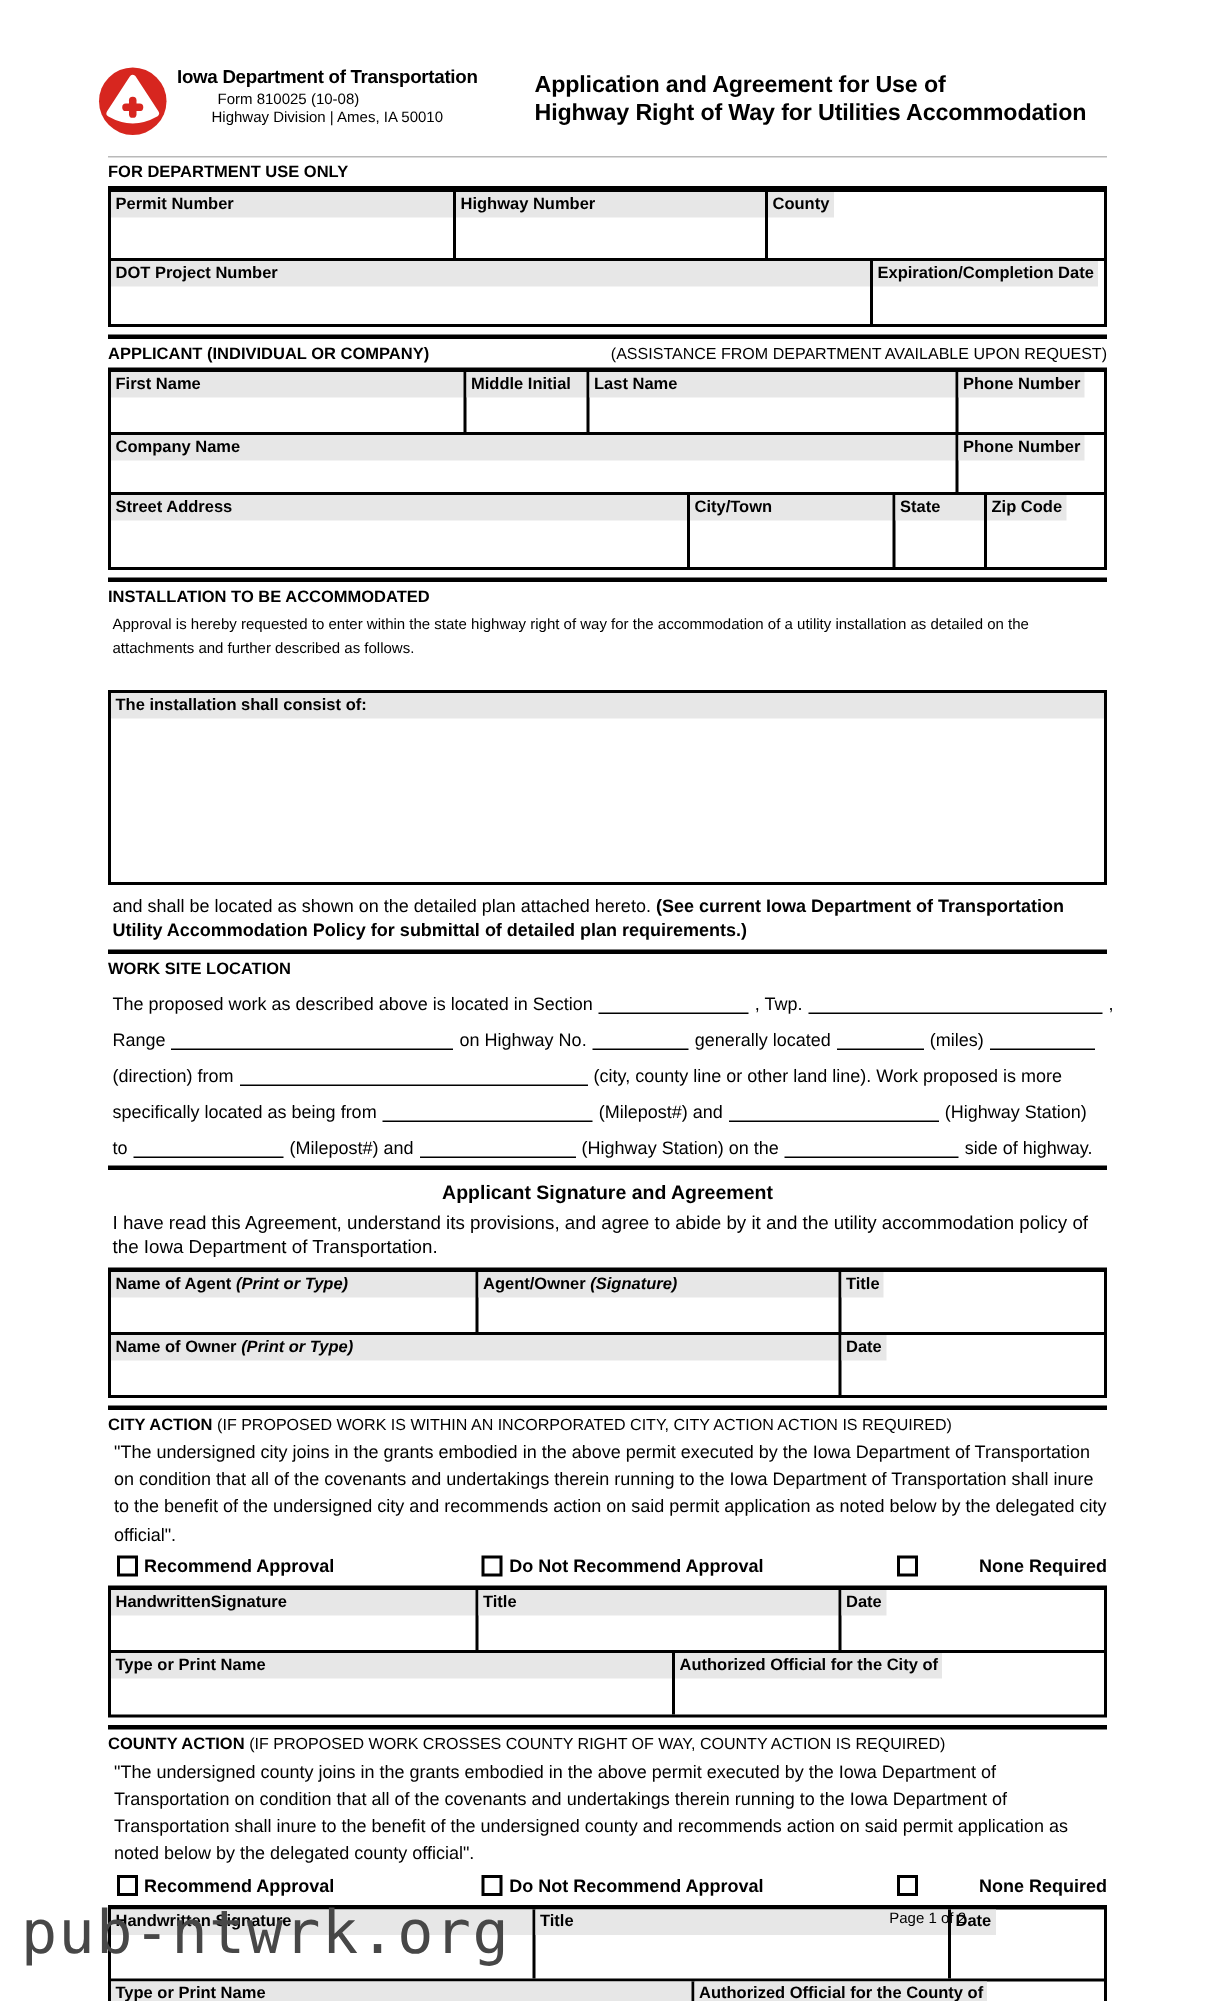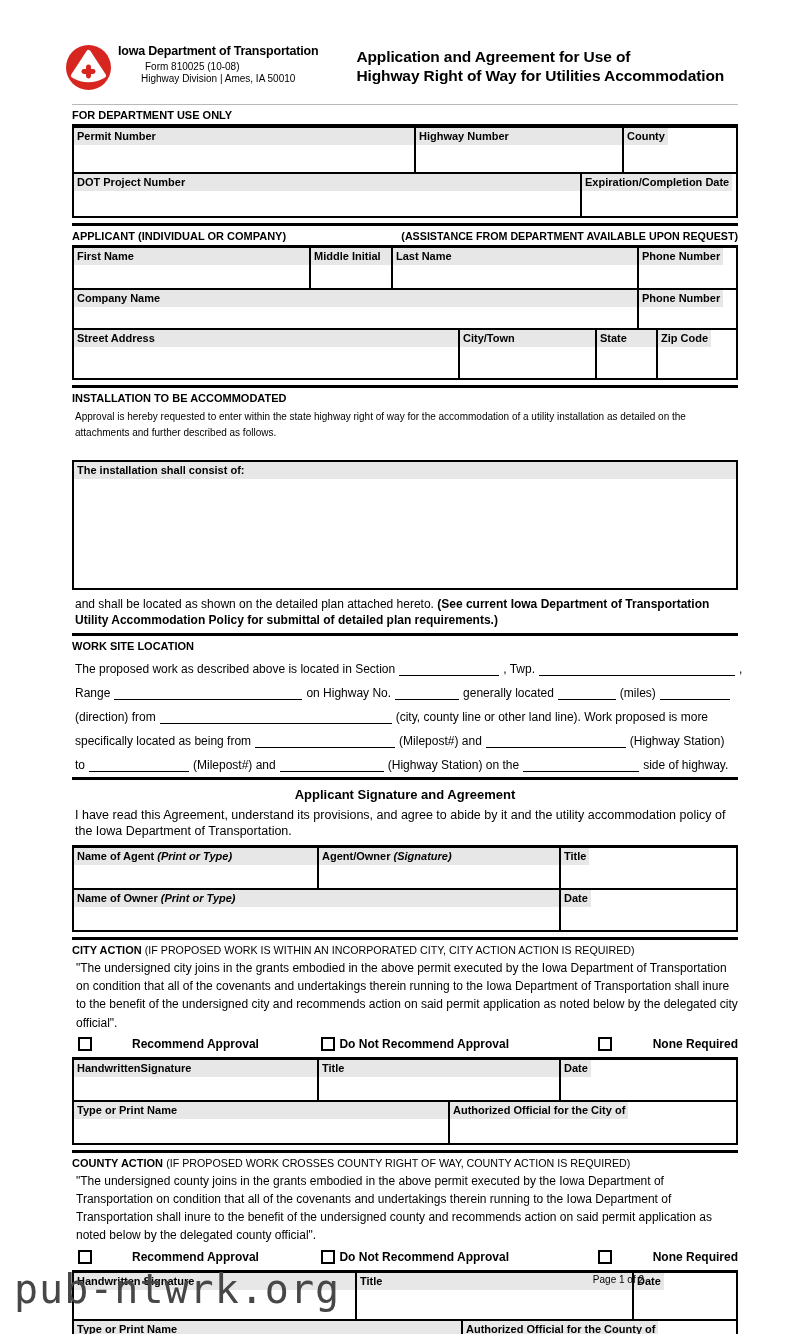--- a/index.html
+++ b/index.html
@@ -18,21 +18,21 @@
   .brand { font-size:12.5px; font-weight:bold; letter-spacing:-0.2px; }
   .form-no { font-size:10px; margin:3px 0 0 27px; }
   .division { font-size:10px; margin-left:23px; margin-top:1px; }
   .hd-title { margin-left:38px; font-size:15.5px; font-weight:bold; line-height:19px; padding-top:3px; letter-spacing:-0.1px; }
 
   .rule-thin { border-top:1px solid #b9b9b9; margin-top:13px; }
   .sec-label { font-size:11px; font-weight:bold; margin:4px 0 3px; }
   .sec-label .reg { font-weight:normal; font-size:10.7px; }
   .sec-label-row { display:flex; justify-content:space-between; align-items:flex-end; margin:4px 0 3px; }
   .sec-label-row .sec-label { margin:0; }
-  .sec-label-row .note { font-size:10.7px; font-weight:bold; }
+  .sec-label-row .note { font-size:10.7px; font-weight:normal; }
   .sep { height:3px; background:#000; margin-top:5px; }
 
   
   .ft { border:2px solid #000; border-top-width:3px; }
   .ft-thick-top { border-top-width:4px; margin-top:1px; }
   .frow { display:flex; align-items:stretch; }
   .frow + .frow { border-top:2px solid #000; }
   .fc { position:relative; }
   .fc + .fc { border-left:2px solid #000; }
   .cl { background:#e7e7e7; font-weight:bold; font-size:11px; line-height:13px; padding:2px 3px 2px 3px; white-space:nowrap; overflow:hidden; }
@@ -47,21 +47,21 @@
 
   .ws-line { font-size:12px; margin:10px 0 0 3px; white-space:nowrap; }
   .bl { display:inline-block; border-bottom:1px solid #000; height:13px; vertical-align:bottom; margin:0 4px; }
 
   .sig-title { text-align:center; font-weight:bold; font-size:13px; margin:7px 0 5px; }
   .sig-statement { font-size:12.5px; line-height:16px; margin:0 0 6px; padding-left:3px; }
 
   .action-para { font-size:12px; line-height:18.2px; margin:2px 0 5px; padding-left:4px; }
   .cb-row { display:flex; margin:5px 0 6px 6px; align-items:center; }
   .cb-item { display:flex; align-items:center; }
-  .cb-col1 { width:245px;gap:36px; } .cb-col2 { width:278px; } .cb-col3 { flex:1;gap:37px; }
+  .cb-col1 { width:245px; } .cb-col2 { width:278px; } .cb-col3 { flex:1;gap:37px; }
   .cb { width:14px; height:14px; border:2px solid #000; background:#fff; display:inline-block; margin-right:4px; flex:0 0 auto; }
   .cb-label { font-weight:bold; font-size:12px; white-space:nowrap; }
   .page-no { position:absolute; left:0; width:644px; top:1274px; text-align:right; font-size:10px; }
   .watermark { position:absolute; left:14px; top:1266px; font-family:"DejaVu Sans Mono", monospace; font-size:40px; letter-spacing:1px; color:#474747; }
 
   
   .r44 { height:44px; } .r40 { height:40px; } .r50 { height:50px; }
   .r42 { height:42px; } .r43 { height:43px; } .r46 { height:46px; }
 </style>
 </head>
@@ -88,21 +88,21 @@
         <div>Application and Agreement for Use of</div>
         <div>Highway Right of Way for Utilities Accommodation</div>
       </div>
     </div>
 
     <div class="rule-thin"></div>
 
     <div class="sec-label">FOR DEPARTMENT USE ONLY</div>
     <div class="ft ft-thick-top">
       <div class="frow r44">
-        <div class="fc" style="width:340px">
+        <div class="fc" style="width:228px">
           <div class="cl">Permit Number</div>
           <div class="cin"></div>
         </div>
         <div class="fc" style="width:208px">
           <div class="cl">Highway Number</div>
           <div class="cin"></div>
         </div>
         <div class="fc grow">
           <div class="cl">County</div>
           <div class="cin"></div>

